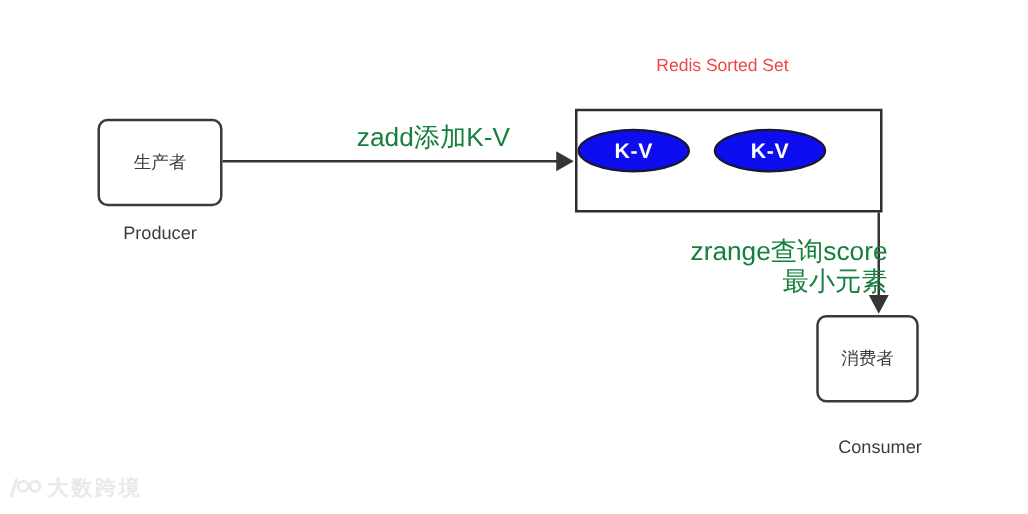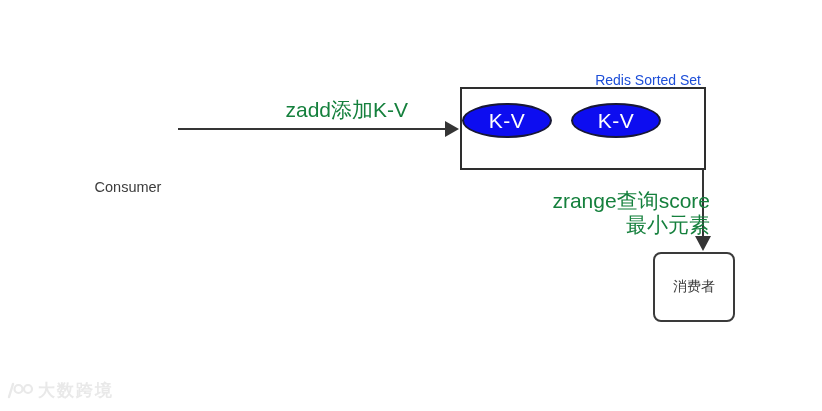--- a/index.html
+++ b/index.html
@@ -34,40 +34,40 @@
     text-align: center;
     color: #3c3c3c;
     font-size: 14.5px;
   }
   .producer-caption { left: 68px; top: 179px; width: 120px; }
   .consumer-caption { left: 643px; top: 350px; width: 122px; }
 
   
   .redis-title {
     position: absolute;
-    left: 455px; top: 72px; width: 246px;
-    text-align: right;
-    color: #1d4ed8;
+    left: 455px; top: 44px; width: 246px;
+    text-align: center;
+    color: #ef4444;
     font-size: 14px;
   }
   .redis-box {
     position: absolute;
     left: 460px; top: 87px; width: 246px; height: 83px;
     border: 2px solid #2e2e2e;
     background: #ffffff;
   }
   .kv-ellipse {
     position: absolute;
     width: 90px; height: 35px;
     border: 2px solid #181836;
     border-radius: 50%;
     background: #0d0df0;
     color: #ffffff;
-    font-size: 21px;
-    font-weight: normal;
+    font-size: 17px;
+    font-weight: bold;
     display: flex;
     align-items: center;
     justify-content: center;
     letter-spacing: 0.5px;
   }
   .kv-1 { left: 462px; top: 103px; }
   .kv-2 { left: 571px; top: 103px; }
 
   
   .edge-line { position: absolute; background: #353535; }
@@ -114,21 +114,24 @@
     letter-spacing: 2px;
     color: #e9e9e9;
   }
   .watermark-logo { display: block; }
 </style>
 </head>
 <body>
 
 <div class="canvas">
 
-  <div class="node-caption producer-caption">Consumer</div>
+  <div class="node-box producer-box">
+    <span>生产者</span>
+  </div>
+  <div class="node-caption producer-caption">Producer</div>
 
   <div class="edge-line zadd-line"></div>
   <div class="arrowhead arrowhead-right"></div>
   <div class="edge-label zadd-label">zadd添加K-V</div>
 
   <div class="redis-title">Redis Sorted Set</div>
   <div class="redis-box"></div>
   <div class="kv-ellipse kv-1">
     <span>K-V</span>
   </div>
@@ -137,20 +140,21 @@
   </div>
 
   <div class="edge-line zrange-line"></div>
   <div class="arrowhead arrowhead-down"></div>
   <div class="edge-label zrange-label-2">最小元素</div>
   <div class="edge-label zrange-label-1">zrange查询score</div>
 
   <div class="node-box consumer-box">
     <span>消费者</span>
   </div>
+  <div class="node-caption consumer-caption">Consumer</div>
 
   <div class="watermark">
     <svg class="watermark-logo" width="30" height="20" viewBox="0 0 30 20" fill="none">
       <path d="M4 16 L8 3" stroke="#e9e9e9" stroke-width="2.4" stroke-linecap="round"></path>
       <circle cx="13.5" cy="8" r="4" stroke="#e9e9e9" stroke-width="2.2"></circle>
       <circle cx="23" cy="8" r="4" stroke="#e9e9e9" stroke-width="2.2"></circle>
     </svg>
     <span class="watermark-text">大数跨境</span>
   </div>
 

